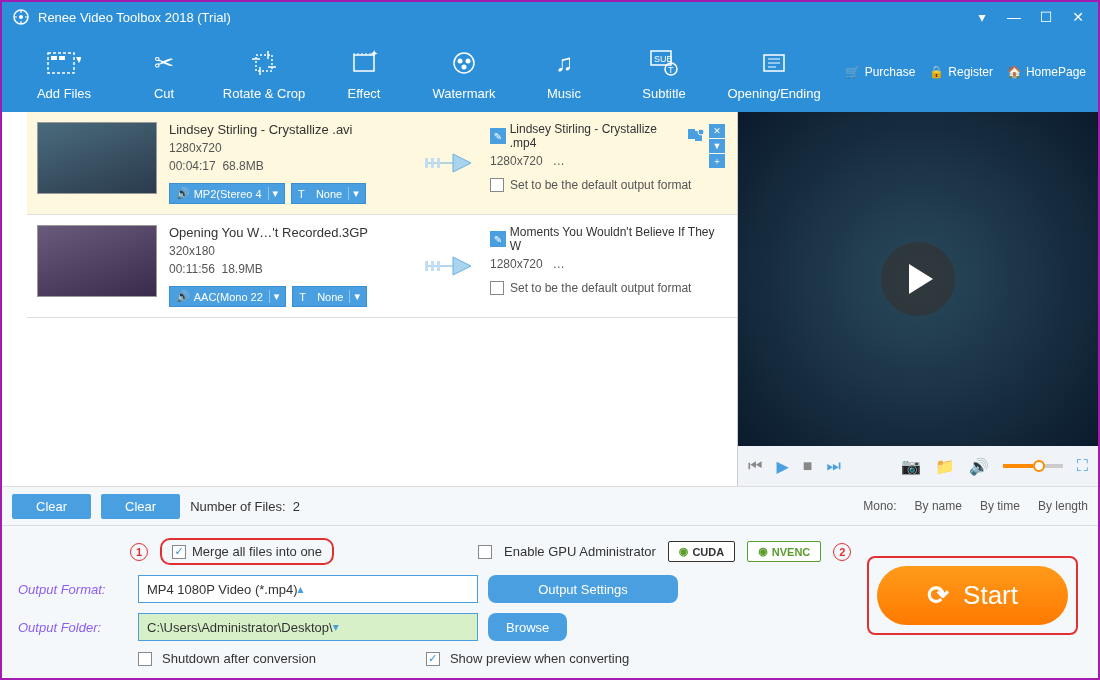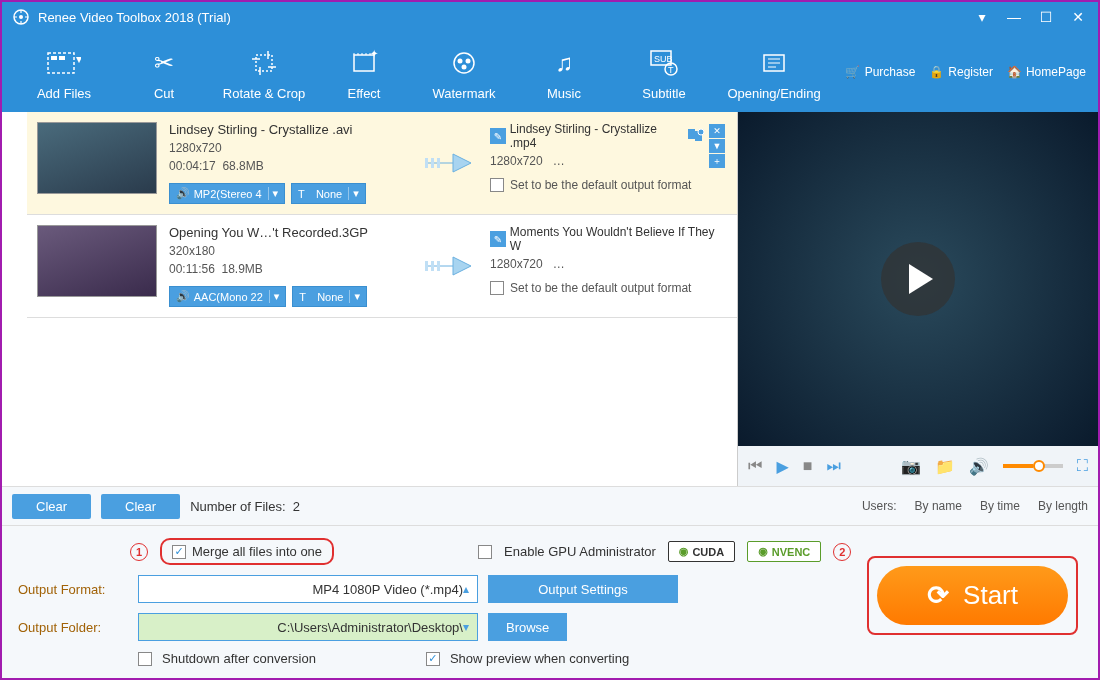--- a/index.html
+++ b/index.html
@@ -61,25 +61,25 @@
 .sortlinks span{cursor:pointer;}
 
 
 .settings { background:#f5f8fb; padding:12px 16px; display:flex; flex-direction:column; gap:10px; position:relative;}
 .row { display:flex; align-items:center; gap:12px;}
 .redbox { border:2px solid #e03030; border-radius:10px; padding:4px 10px; display:flex; align-items:center; gap:6px;}
 .numbadge { width:18px; height:18px; border:1.5px solid #e03030; border-radius:50%; color:#e03030; font-size:11px; display:flex; align-items:center; justify-content:center; font-weight:bold;}
 .gpubadge { padding:3px 10px; border:1px solid #333; font-size:11px; font-weight:bold; display:flex; align-items:center; gap:4px; background:#fff; border-radius:2px;}
 .gpubadge.nv { border-color:#5a9c2a; color:#5a9c2a;}
 .formrow { display:flex; align-items:center; gap:10px;}
-.formlbl { width:110px; font-size:13px; color:#a16207;}
-.combo { flex:0 0 340px; height:28px; border:1px solid #4a9fe0; background:#fff; display:flex; align-items:center; padding:0 8px; justify-content:flex-end; font-size:13px;}
+.formlbl { width:110px; font-size:13px; color:#8b5cf6;font-style:italic;}
+.combo { flex:0 0 340px; height:28px; border:1px solid #4a9fe0; background:#fff; display:flex; align-items:center; padding:0 8px; justify-content:flex-start; font-size:13px;}
 .combo.green { background:#d8f0c8;}
 .combo .dd{ color:#4a9fe0; font-size:12px;}
-.btnmid { background:#4a9fe0; color:#fff; height:28px; padding:0 18px; display:flex; align-items:center; justify-content:center; font-size:13px; cursor:pointer; border-radius:0;}
+.btnmid { background:#4a9fe0; color:#fff; height:28px; padding:0 18px; display:flex; align-items:center; justify-content:center; font-size:13px; cursor:pointer; border-radius:8px;}
 .startbox { position:absolute; right:20px; top:30px; border:2px solid #e03030; border-radius:8px; padding:8px;}
 .startbtn { background:linear-gradient(#ff9a1a,#ff7a00); color:#fff; font-size:26px; font-weight:400; padding:14px 50px; border-radius:30px; display:flex; align-items:center; gap:14px; cursor:pointer;}
 .refresh-ic{ font-size:26px; font-weight:bold;}
 </style>
 </head>
 <body>
 
 <div class="window">
 
   <div class="titlebar">
@@ -292,21 +292,21 @@
         <span class="pc">⛶</span>
       </div>
     </div>
   </div>
 
   <div class="listbar">
     <div class="bluebtn">Clear</div>
     <div class="bluebtn">Clear</div>
     <span><span>Number of Files:</span>&nbsp;&nbsp;<span>2</span></span>
     <div class="sortlinks">
-      <span>Users:</span>
+      <span>Mono:</span>
       <span>By name</span>
       <span>By time</span>
       <span>By length</span>
     </div>
   </div>
 
   <div class="settings">
     <div class="row">
       <span style="width:100px"></span>
       <span class="numbadge">1</span>

